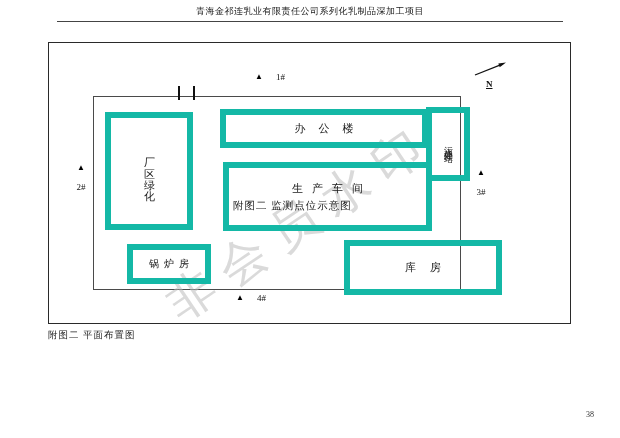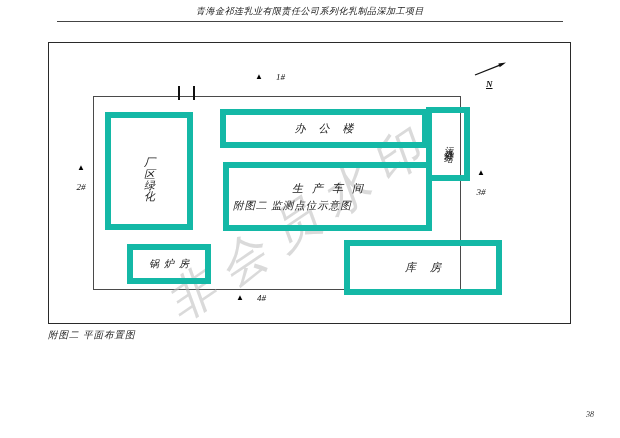--- a/index.html
+++ b/index.html
@@ -1,18 +1,18 @@
 <!DOCTYPE html>
 <html><head>
 <meta charset="utf-8">
 <style>
   html,body{margin:0;padding:0;background:#e8e8e8;}
   .page{
     position:relative;width:620px;height:438px;background:#ffffff;
-    font-family:"Liberation Serif","DejaVu Serif",serif;color:#111;overflow:hidden;font-style:italic;
+    font-family:"Liberation Serif","DejaVu Serif",serif;color:#111;overflow:hidden;
   }
   
   .hdr-title{position:absolute;top:5px;left:0;width:100%;text-align:center;
     font-size:9px;letter-spacing:.5px;color:#222;}
   .hdr-rule{position:absolute;top:21px;left:57px;width:506px;height:0;
     border-top:1px solid #444;}
   
   .outer-rect{position:absolute;left:48px;top:42px;width:521px;height:280px;
     border:1px solid #2a2a2a;}
   .inner-rect{position:absolute;left:93px;top:96px;width:366px;height:192px;

